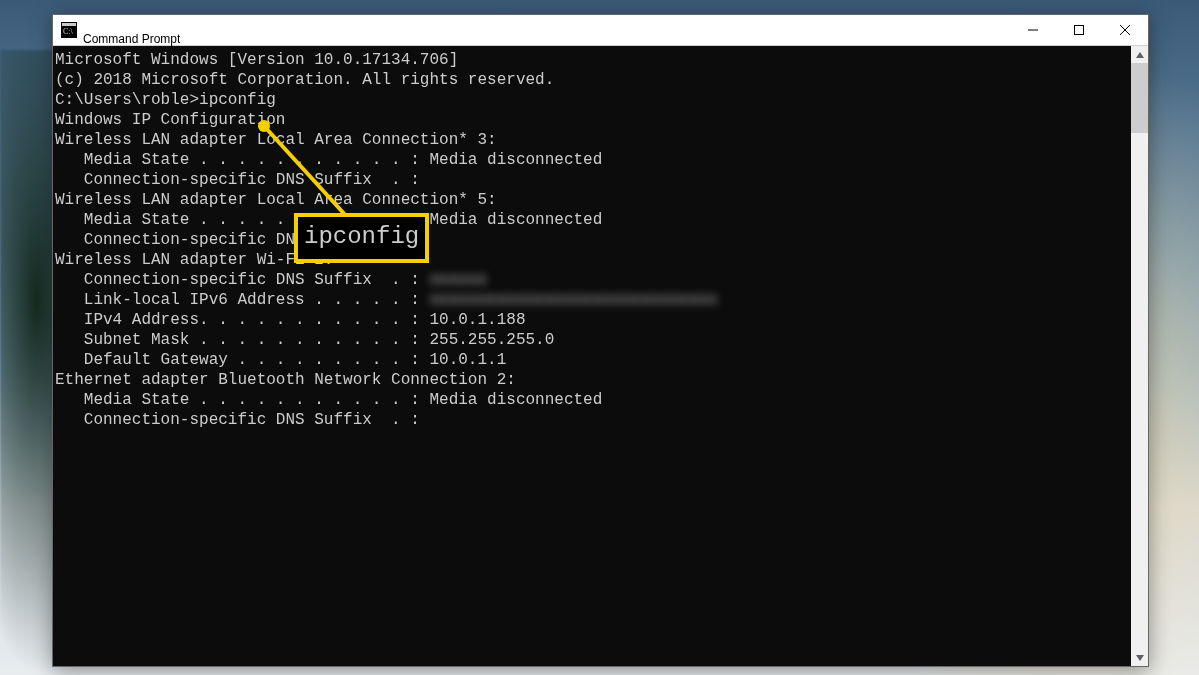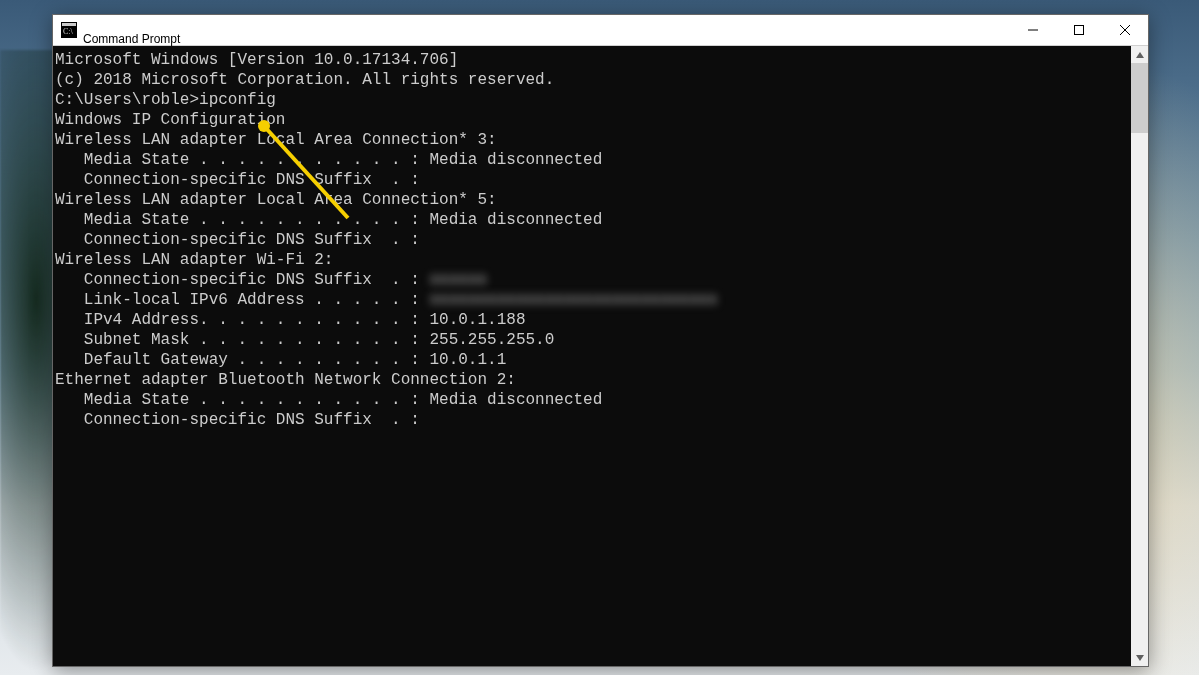--- a/index.html
+++ b/index.html
@@ -125,14 +125,15 @@
     </div>
 
   </div>
 
   <div class="callout" style="left:258px;top:120px;">
     <svg width="160" height="160">
       <line x1="6" y1="6" x2="90" y2="98" stroke="#f6cf00" stroke-width="4"></line>
       <circle cx="6" cy="6" r="6" fill="#f6cf00"></circle>
     </svg>
   </div>
+  <div class="callout-box" style="left:294px;top:213px;">ipconfig</div>
 
 </div>
 
 </body></html>

